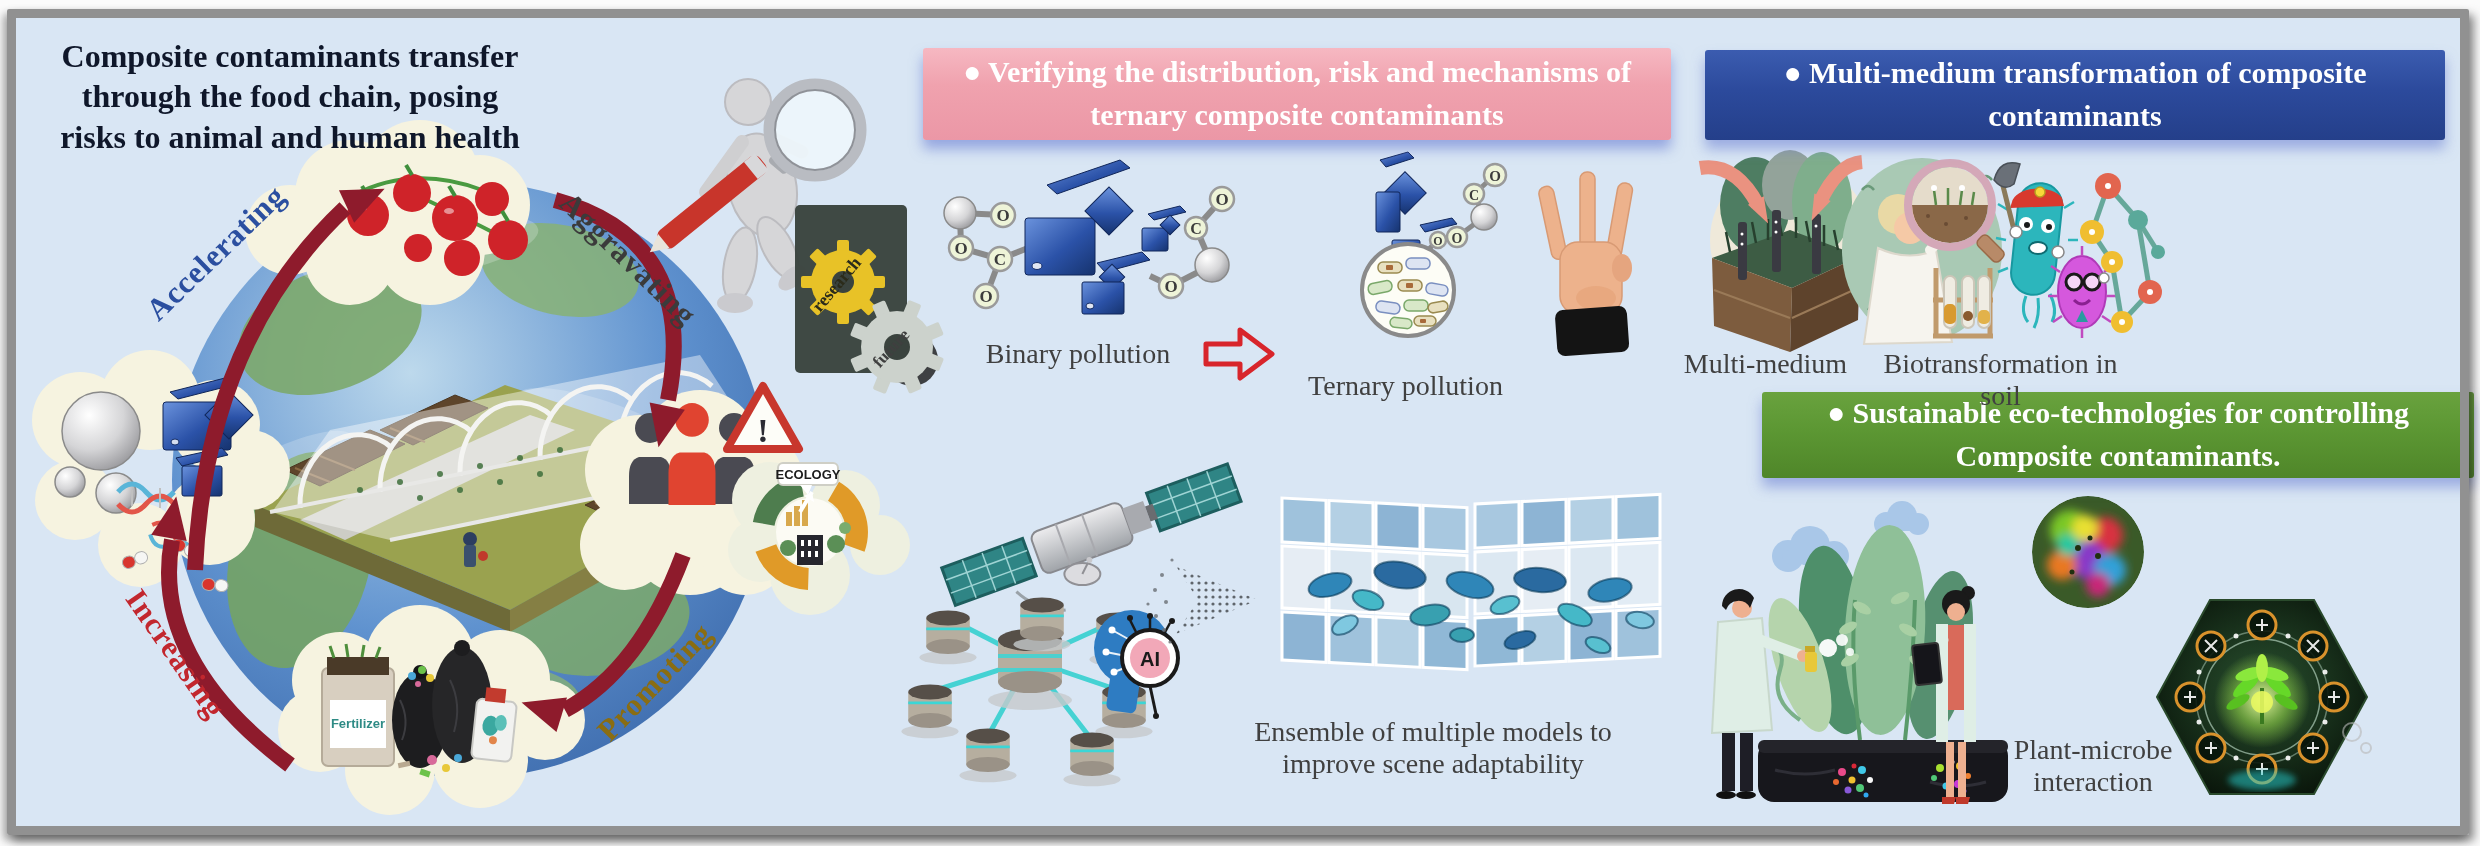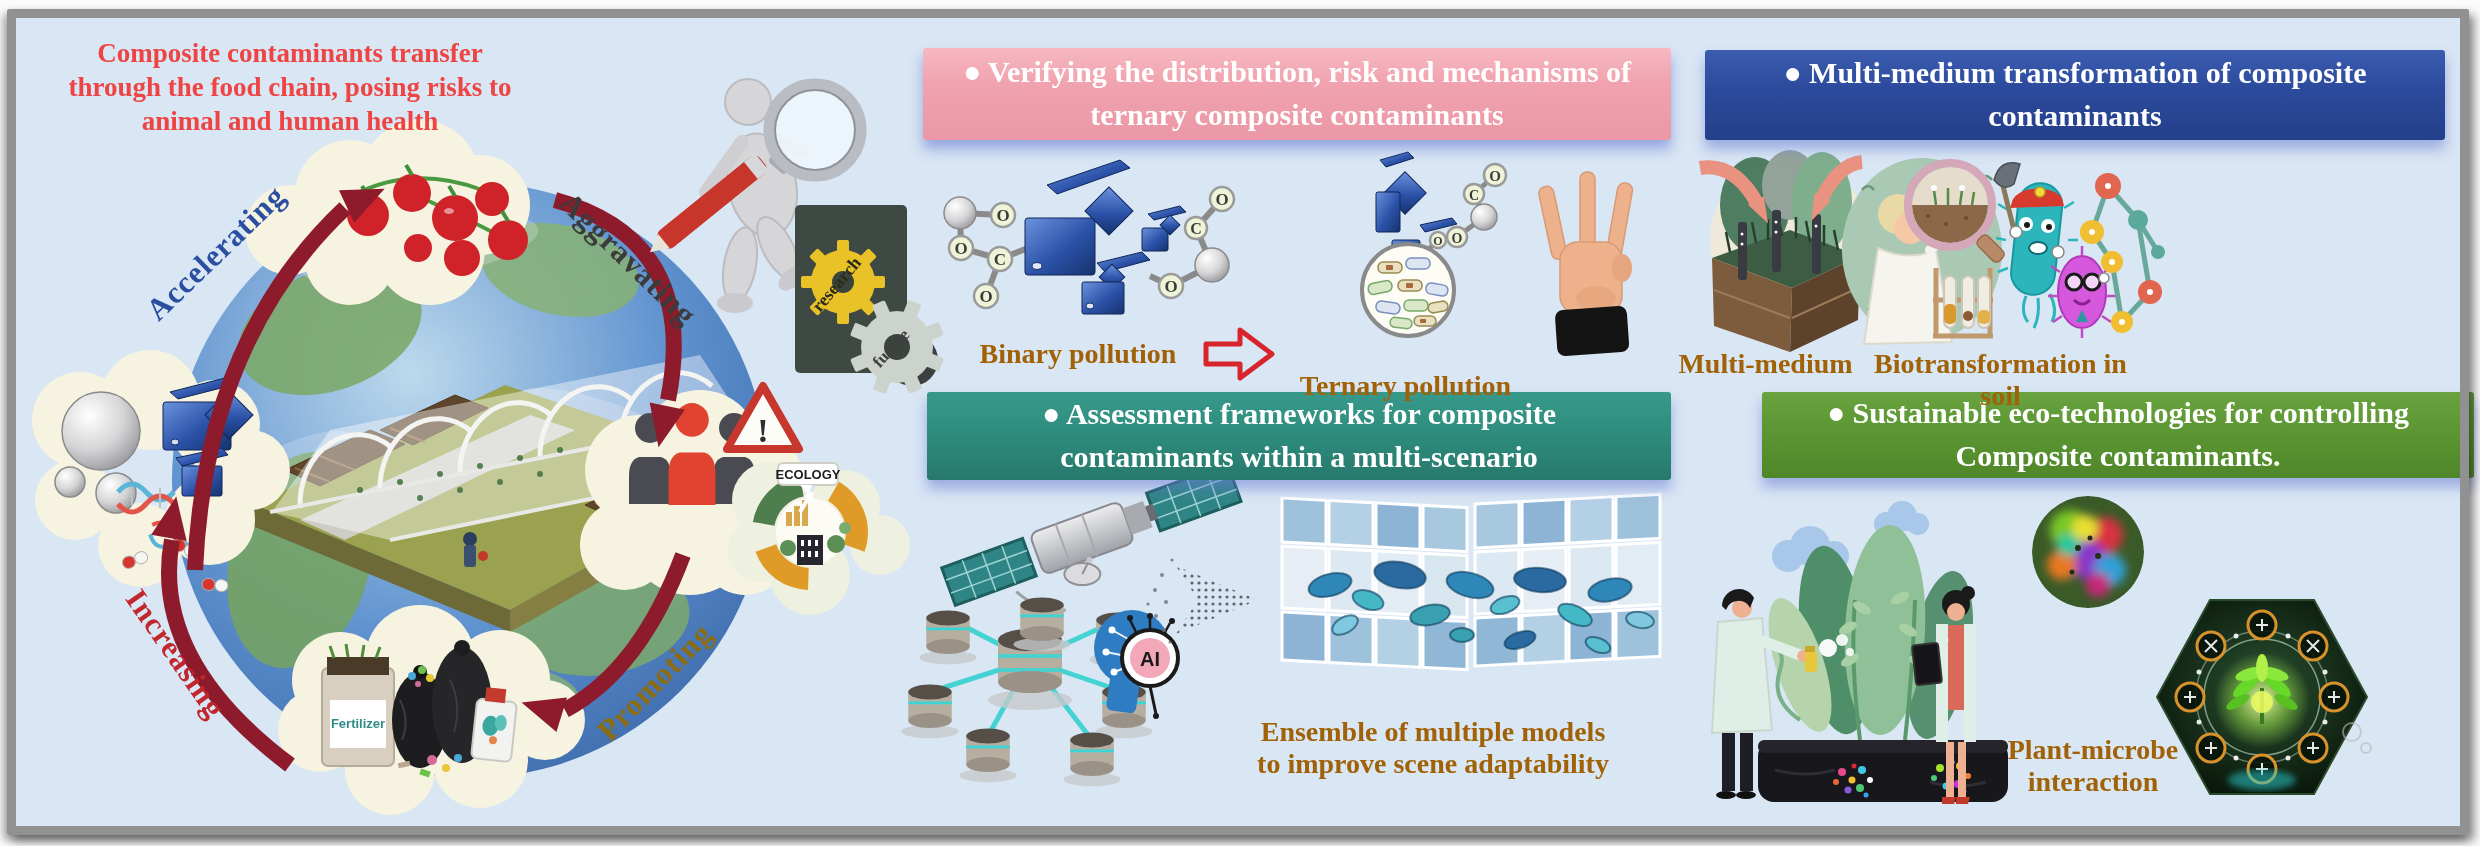--- a/index.html
+++ b/index.html
@@ -3,34 +3,34 @@
 <meta charset="utf-8">
 <style>
   html,body{margin:0;padding:0;width:2480px;height:846px;overflow:hidden;background:#fbfbfb;
     font-family:"Liberation Serif","DejaVu Serif",serif;}
   #stage{position:relative;width:2480px;height:846px;}
   #bg{position:absolute;left:16px;top:18px;width:2448px;height:810px;background:#d9e6f4;z-index:0;}
   #frame{position:absolute;left:7px;top:9px;width:2462px;height:826px;border:9px solid #919191;
     box-sizing:border-box;border-radius:2px;z-index:10;pointer-events:none;
     box-shadow:5px 6px 10px rgba(30,30,30,.5),-4px 5px 9px rgba(30,30,30,.35);}
   #art{position:absolute;left:0;top:0;z-index:1;}
-  #fig-title{position:absolute;left:56px;top:36px;width:468px;font-size:27px;font-weight:700;
-    color:#ef4444;text-align:center;line-height:1.26;z-index:2;}
+  #fig-title{position:absolute;left:56px;top:36px;width:468px;font-size:32px;font-weight:700;
+    color:#0f172a;text-align:center;line-height:1.26;z-index:2;}
   .banner{position:absolute;display:flex;align-items:center;justify-content:center;color:#ffffff;
     font-weight:700;font-size:30px;line-height:1.42;text-align:center;padding:4px 28px;
     box-sizing:border-box;border-radius:3px;z-index:2;}
   #banner-verifying{left:923px;top:48px;width:748px;height:92px;
     background:linear-gradient(180deg,#f6b8c2,#f0a2ae 40%,#eb97a6);box-shadow:0 9px 13px rgba(104,124,210,.6);}
   #banner-multimedium{left:1705px;top:50px;width:740px;height:90px;
     background:linear-gradient(180deg,#3b5cb0,#2c4a9c 45%,#243f8a);box-shadow:0 9px 13px rgba(104,124,210,.55);}
   #banner-assessment{left:927px;top:392px;width:744px;height:88px;
     background:linear-gradient(180deg,#38998a,#2e8d7e 45%,#27796c);box-shadow:0 9px 13px rgba(104,124,210,.55);}
   #banner-sustainable{left:1762px;top:392px;width:712px;height:86px;
     background:linear-gradient(180deg,#69a23e,#5c9733 45%,#4f8629);box-shadow:0 9px 13px rgba(104,124,210,.55);}
-  .lbl{position:absolute;z-index:2;color:#a16207;font-weight:700;font-size:28px;line-height:1.16;text-align:center;}
+  .lbl{position:absolute;z-index:2;color:#404040;font-weight:400;font-size:28px;line-height:1.16;text-align:center;}
   #lbl-binary{left:958px;top:338px;width:240px;}
   #lbl-ternary{left:1288px;top:338px;width:235px;margin-top:32px;}
   #lbl-multimedium{left:1678px;top:348px;width:175px;}
   #lbl-biotrans{left:1868px;top:348px;width:265px;}
   #lbl-framework{left:920px;top:716px;width:286px;}
   #lbl-ensemble{left:1248px;top:716px;width:370px;}
   #lbl-synthetic{left:2140px;top:506px;width:250px;}
   #lbl-plantmicrobe{left:1988px;top:734px;width:210px;}
   .cw{position:absolute;z-index:2;font-size:31px;font-weight:700;text-align:center;letter-spacing:1px;}
   #w-accel{left:116px;top:235px;width:200px;transform:rotate(-44deg);color:#2b4fa0;}
@@ -1049,21 +1049,20 @@
 
   <div id="fig-title">Composite contaminants transfer through the food chain, posing risks to animal and human health</div>
 
   <div class="cw" id="w-accel">Accelerating</div>
   <div class="cw" id="w-aggr">Aggravating</div>
   <div class="cw" id="w-incr">Increasing</div>
   <div class="cw" id="w-prom">Promoting</div>
 
   <div class="banner" id="banner-multimedium">● Multi-medium transformation of composite contaminants</div>
   <div class="banner" id="banner-verifying">● Verifying the distribution, risk and mechanisms of ternary composite contaminants</div>
-  <div class="banner" id="banner-assessment">● Assessment frameworks for composite contaminants within a multi-scenario</div>
   <div class="banner" id="banner-sustainable">● Sustainable eco-technologies for controlling Composite contaminants.</div>
 
   <div class="lbl" id="lbl-binary">Binary pollution</div>
   <div class="lbl" id="lbl-ternary">Ternary pollution</div>
   <div class="lbl" id="lbl-multimedium">Multi-medium</div>
   <div class="lbl" id="lbl-biotrans">Biotransformation in soil</div>
   <div class="lbl" id="lbl-ensemble">Ensemble of multiple models to improve scene adaptability</div>
   <div class="lbl" id="lbl-plantmicrobe">Plant-microbe interaction</div>
 
   <div id="frame"></div>

